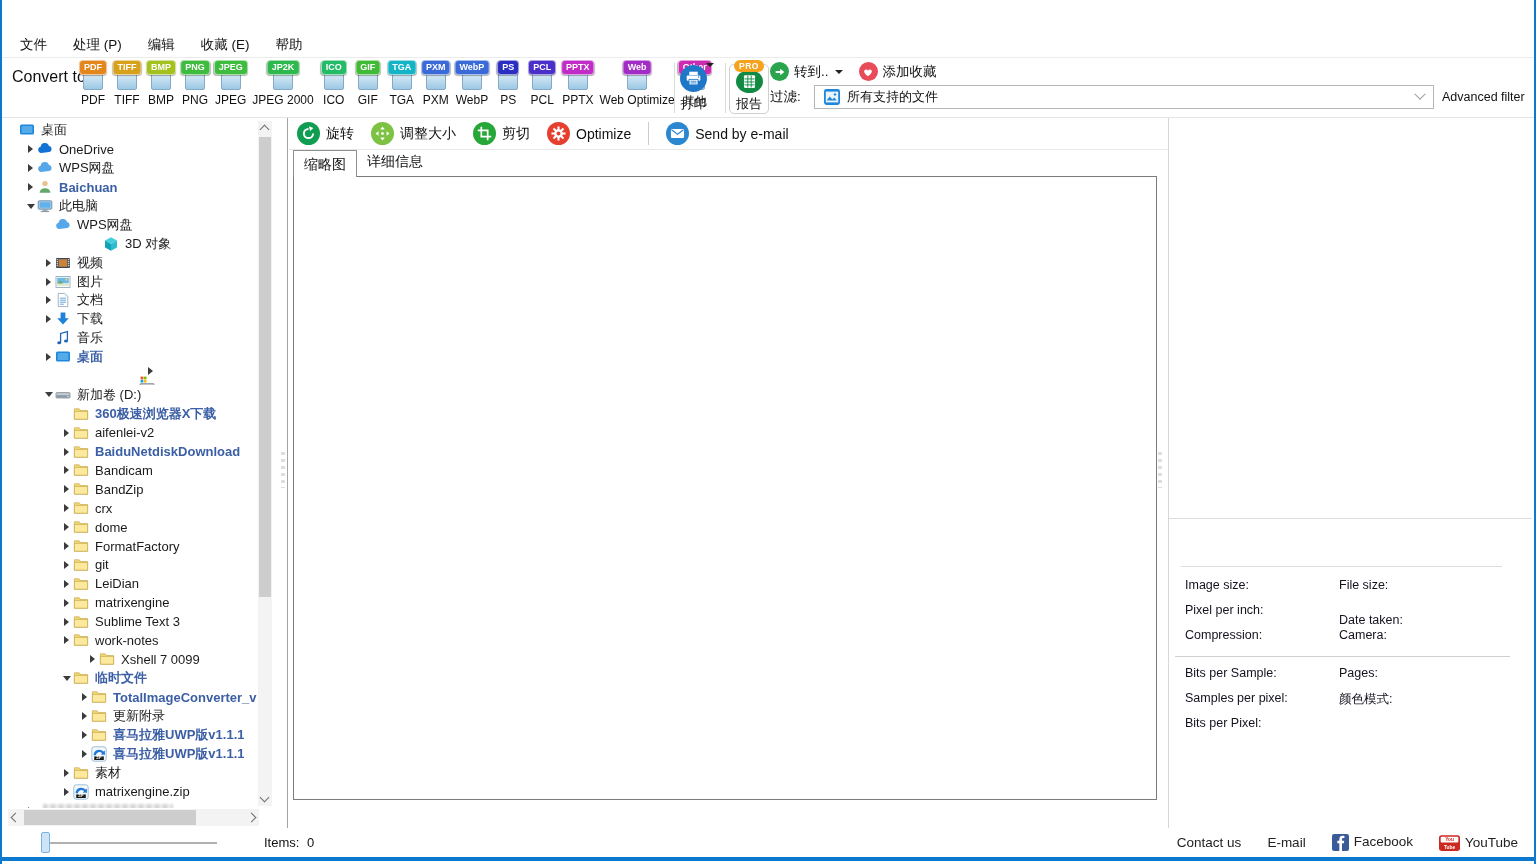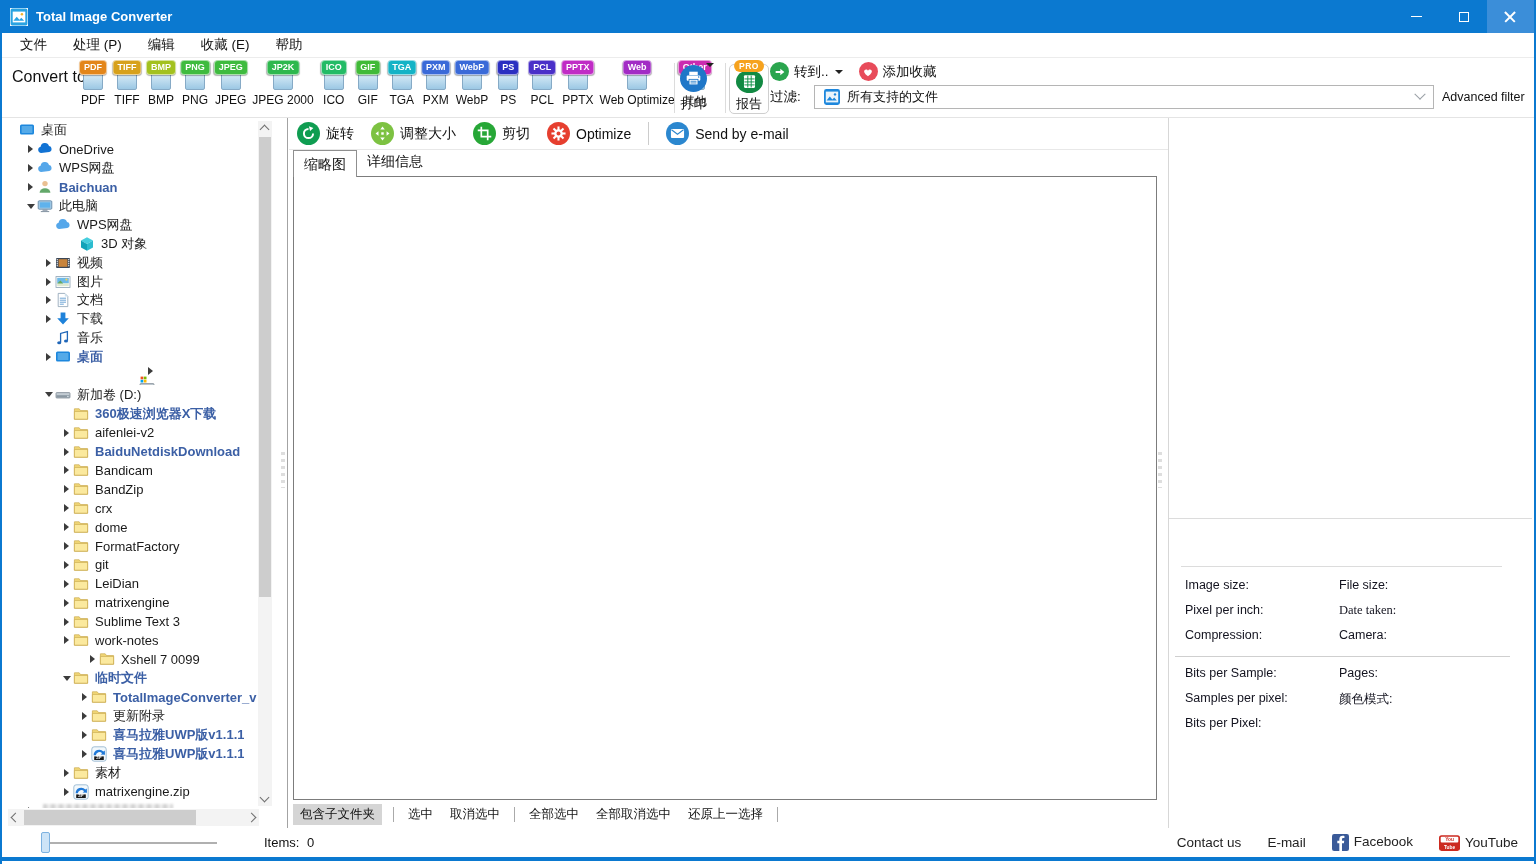--- a/index.html
+++ b/index.html
@@ -106,43 +106,20 @@
 .statuslinks{position:absolute;right:16px;top:0;height:29px;display:flex;align-items:center;gap:26px;font-size:13.5px;color:#222}
 .slink{display:flex;gap:5px}
 .slink svg{display:block}
 .bottom-blue{position:absolute;left:0;right:0;bottom:3px;height:4px;background:#0b79d0}
 </style>
 </head>
 <body>
 
 <div id="app">
 
-  <div class="titlebar">
-    <span class="app-ico">
-        <svg viewBox="0 0 16 16">
-          <rect width="16" height="16" rx="2" fill="#29a3e2" stroke="#fff" stroke-width="1"></rect>
-          <rect x="2.4" y="3.2" width="11.2" height="9.6" fill="#fff"></rect>
-          <path d="M3 11.4l3-3.6 2.4 2.6 1.6-1.8 2.6 2.8z" fill="#29a3e2"></path>
-          <circle cx="10.6" cy="5.6" r="1.1" fill="#f0b429"></circle>
-        </svg>
-      </span>
-    <span class="title">Total Image Converter</span>
-    <div class="winbtns">
-      <div class="wbtn">
-          <span class="min-glyph"></span>
-        </div>
-      <div class="wbtn">
-          <span class="max-glyph"></span>
-        </div>
-      <div class="wbtn close">
-          <span class="x1"></span>
-          <span class="x2"></span>
-        </div>
-    </div>
-  </div>
 
   <div id="menubar" class="menubar">
       <div class="menu-item">文件</div>
       <div class="menu-item">处理 (P)</div>
       <div class="menu-item">编辑</div>
       <div class="menu-item">收藏 (E)</div>
       <div class="menu-item">帮助</div>
     </div>
 
   <div class="toolbar">
@@ -387,21 +364,21 @@
         </div>
         <div class="trow" style="padding-left: 40px;">
           <span class="arrow"></span>
           <span class="tico">
             <svg viewBox="0 0 16 16">
               <path d="M4.2 12a3.2 3.2 0 0 1-.6-6.3 4.3 4.3 0 0 1 8.4-.6 3 3 0 0 1 .3 5.9z" fill="#55a7ea"></path>
             </svg>
           </span>
           <span class="tlabel">WPS网盘</span>
         </div>
-        <div class="trow" style="padding-left: 64px;">
+        <div class="trow" style="padding-left: 64px; margin-left: 24px;">
           <span class="arrow"></span>
           <span class="tico">
             <svg viewBox="0 0 16 16">
               <path d="M8 1.2 14 4.6 8 8 2 4.6z" fill="#45cede"></path>
               <path d="M2 4.6 8 8v6.8L2 11.4z" fill="#12a3b8"></path>
               <path d="M14 4.6 8 8v6.8l6-3.4z" fill="#2cbccf"></path>
             </svg>
           </span>
           <span class="tlabel">3D 对象</span>
         </div>
@@ -850,46 +827,35 @@
             </svg>
           </span>
           <span>Send by e-mail</span>
         </div>
       </div>
     <div id="tabsrow" class="tabsrow">
         <div class="tab active">缩略图</div>
         <div class="tab">详细信息</div>
       </div>
     <div class="thumbbox"></div>
-    <div id="selbar" class="selbar">
-        <div class="selbtn toggled">包含子文件夹</div>
-        <div class="vsep"></div>
-        <div class="selbtn">选中</div>
-        <div class="selbtn">取消选中</div>
-        <div class="vsep"></div>
-        <div class="selbtn">全部选中</div>
-        <div class="selbtn">全部取消选中</div>
-        <div class="selbtn">还原上一选择</div>
-        <div class="vsep"></div>
-      </div>
   </div>
 
   <div class="grip gl"></div>
   <div class="splitter"></div>
   <div class="grip gr"></div>
 
   <div class="right-panel">
     <div class="rp-line l1"></div>
     <div class="rp-line l2"></div>
     <div class="rp-line l3"></div>
     <div id="props">
         <span class="prop" style="left: 16px; top: 460px;">Image size:</span>
         <span class="prop" style="left: 170px; top: 460px;">File size:</span>
         <span class="prop" style="left: 16px; top: 485px;">Pixel per inch:</span>
-        <span class="prop" style="left: 170px; top: 485px; font-family: Liberation Serif, serif;">Date taken:</span>
+        <span class="prop" style="left: 170px; top: 495px;">Date taken:</span>
         <span class="prop" style="left: 16px; top: 510px;">Compression:</span>
         <span class="prop" style="left: 170px; top: 510px;">Camera:</span>
         <span class="prop" style="left: 16px; top: 548px;">Bits per Sample:</span>
         <span class="prop" style="left: 170px; top: 548px;">Pages:</span>
         <span class="prop" style="left: 16px; top: 573px;">Samples per pixel:</span>
         <span class="prop" style="left: 170px; top: 573px;">颜色模式:</span>
         <span class="prop" style="left: 16px; top: 598px;">Bits per Pixel:</span>
       </div>
   </div>
 

